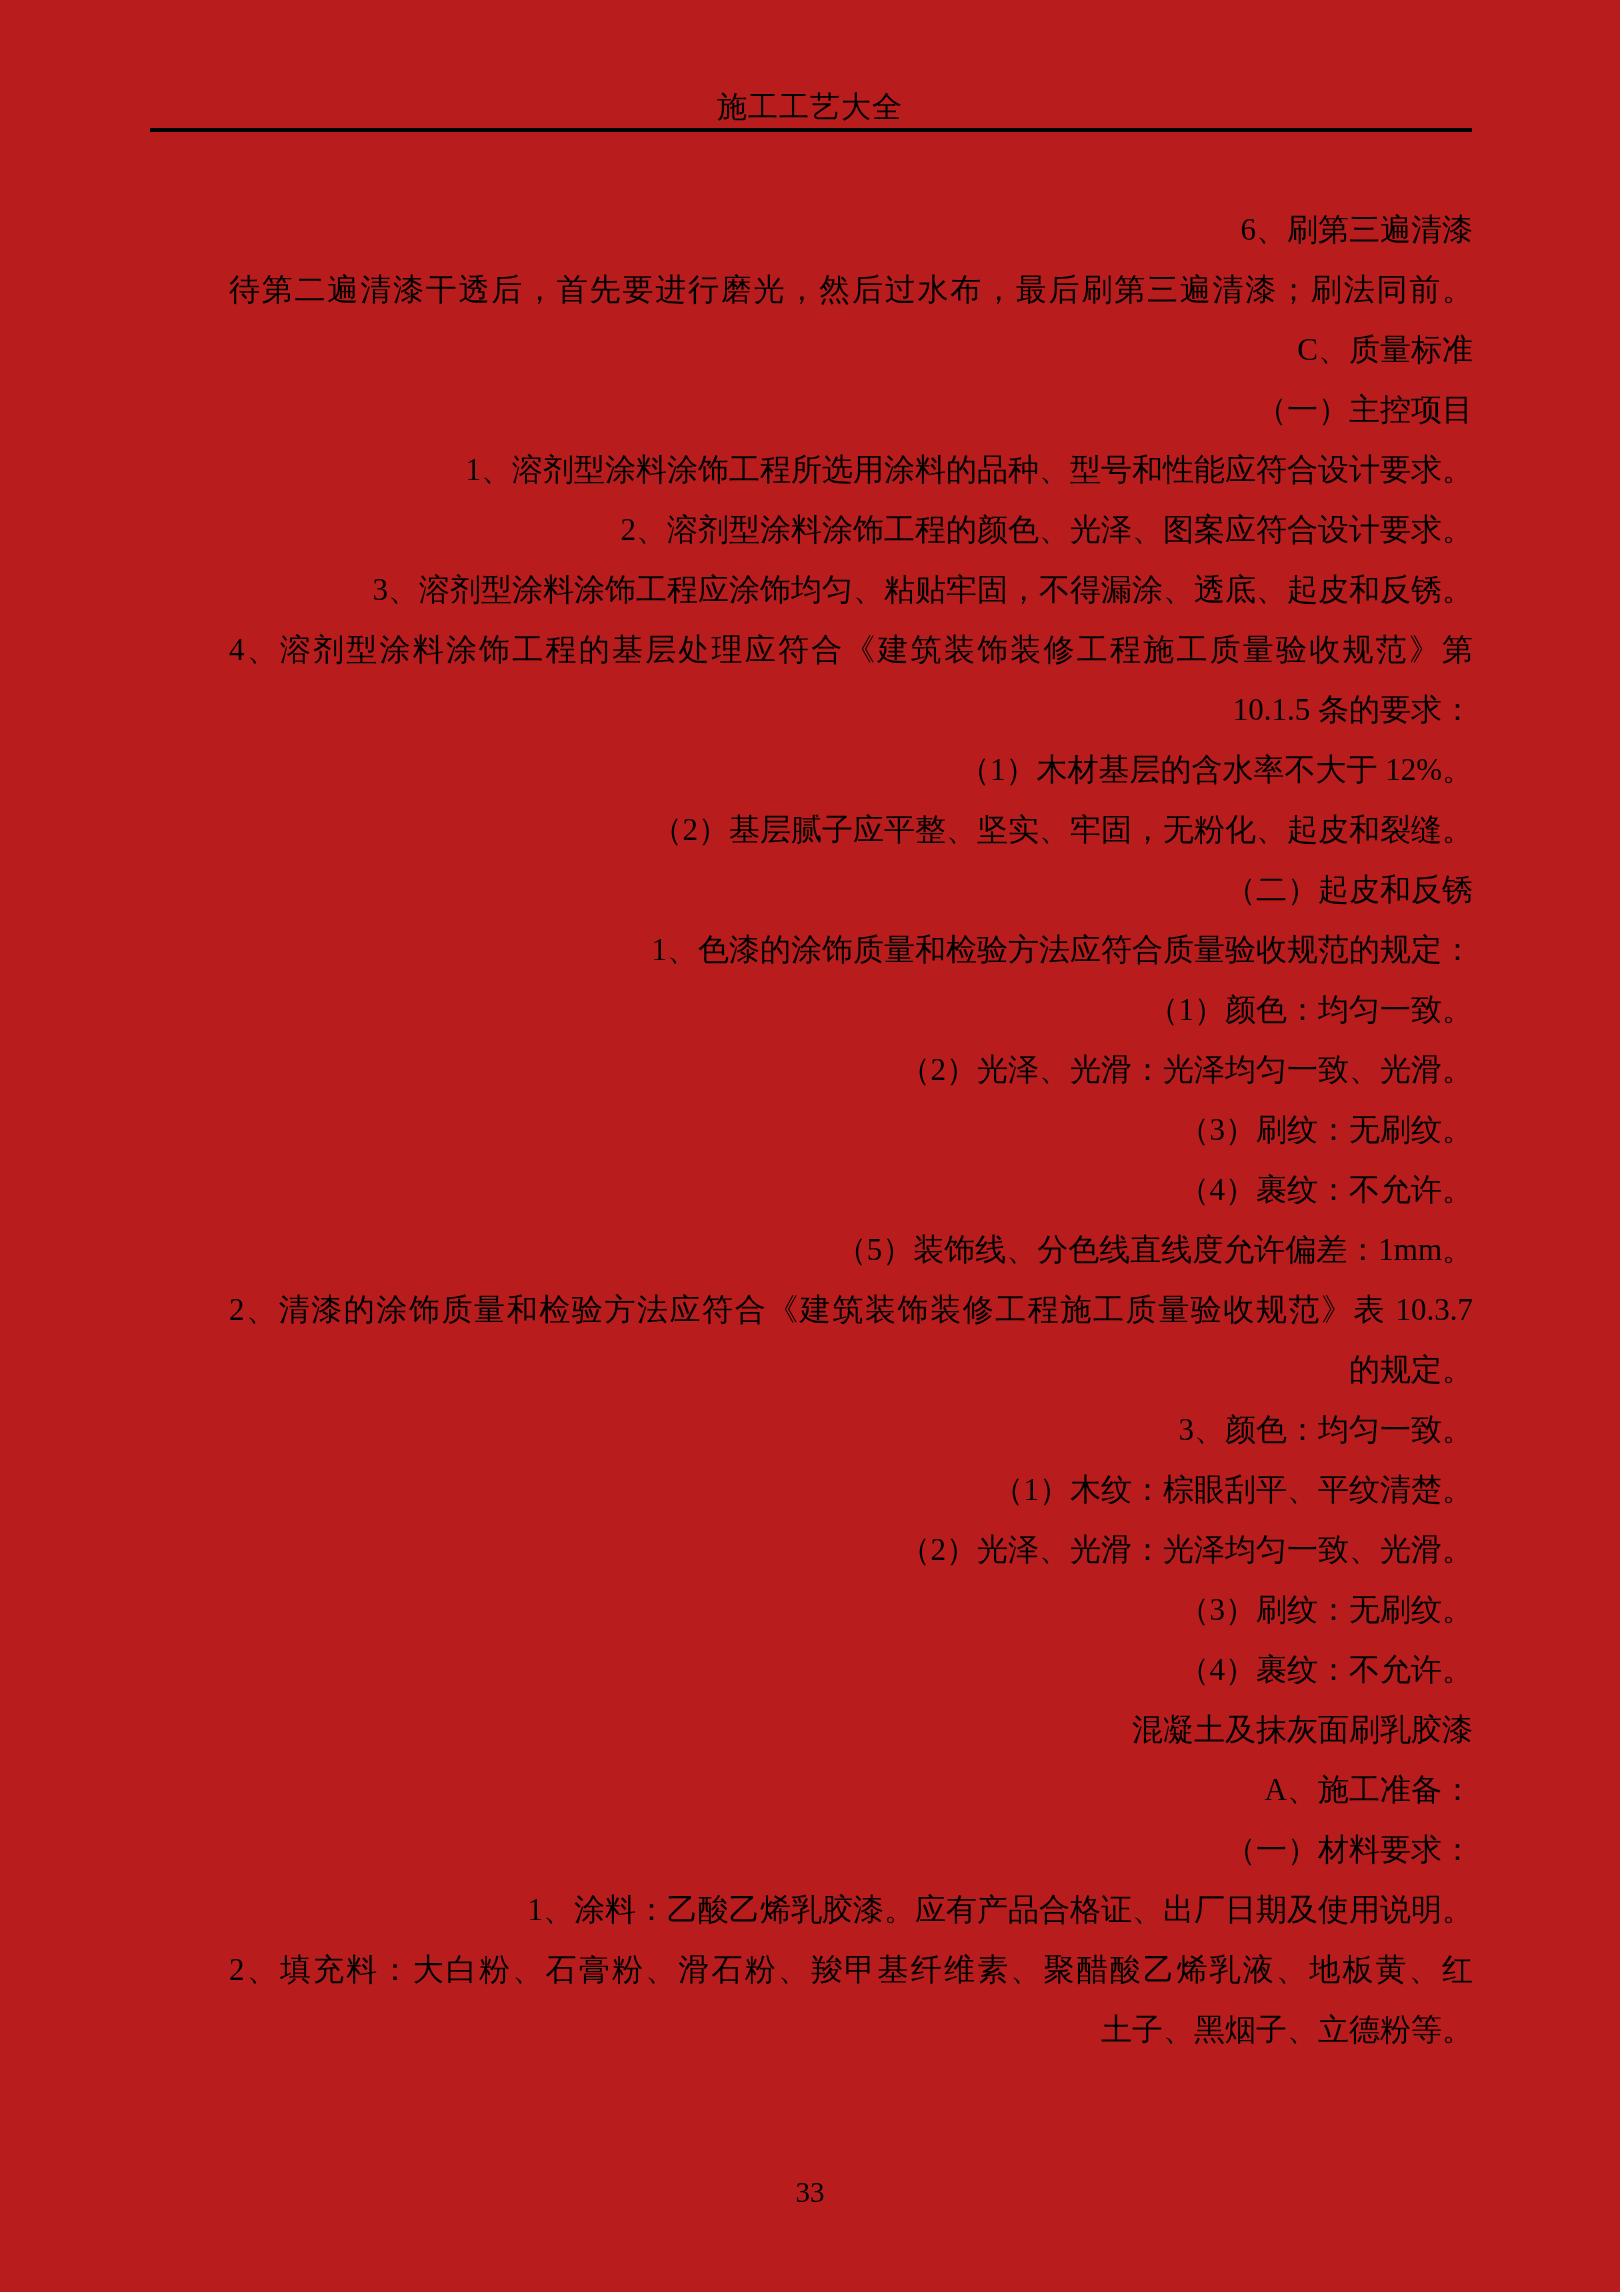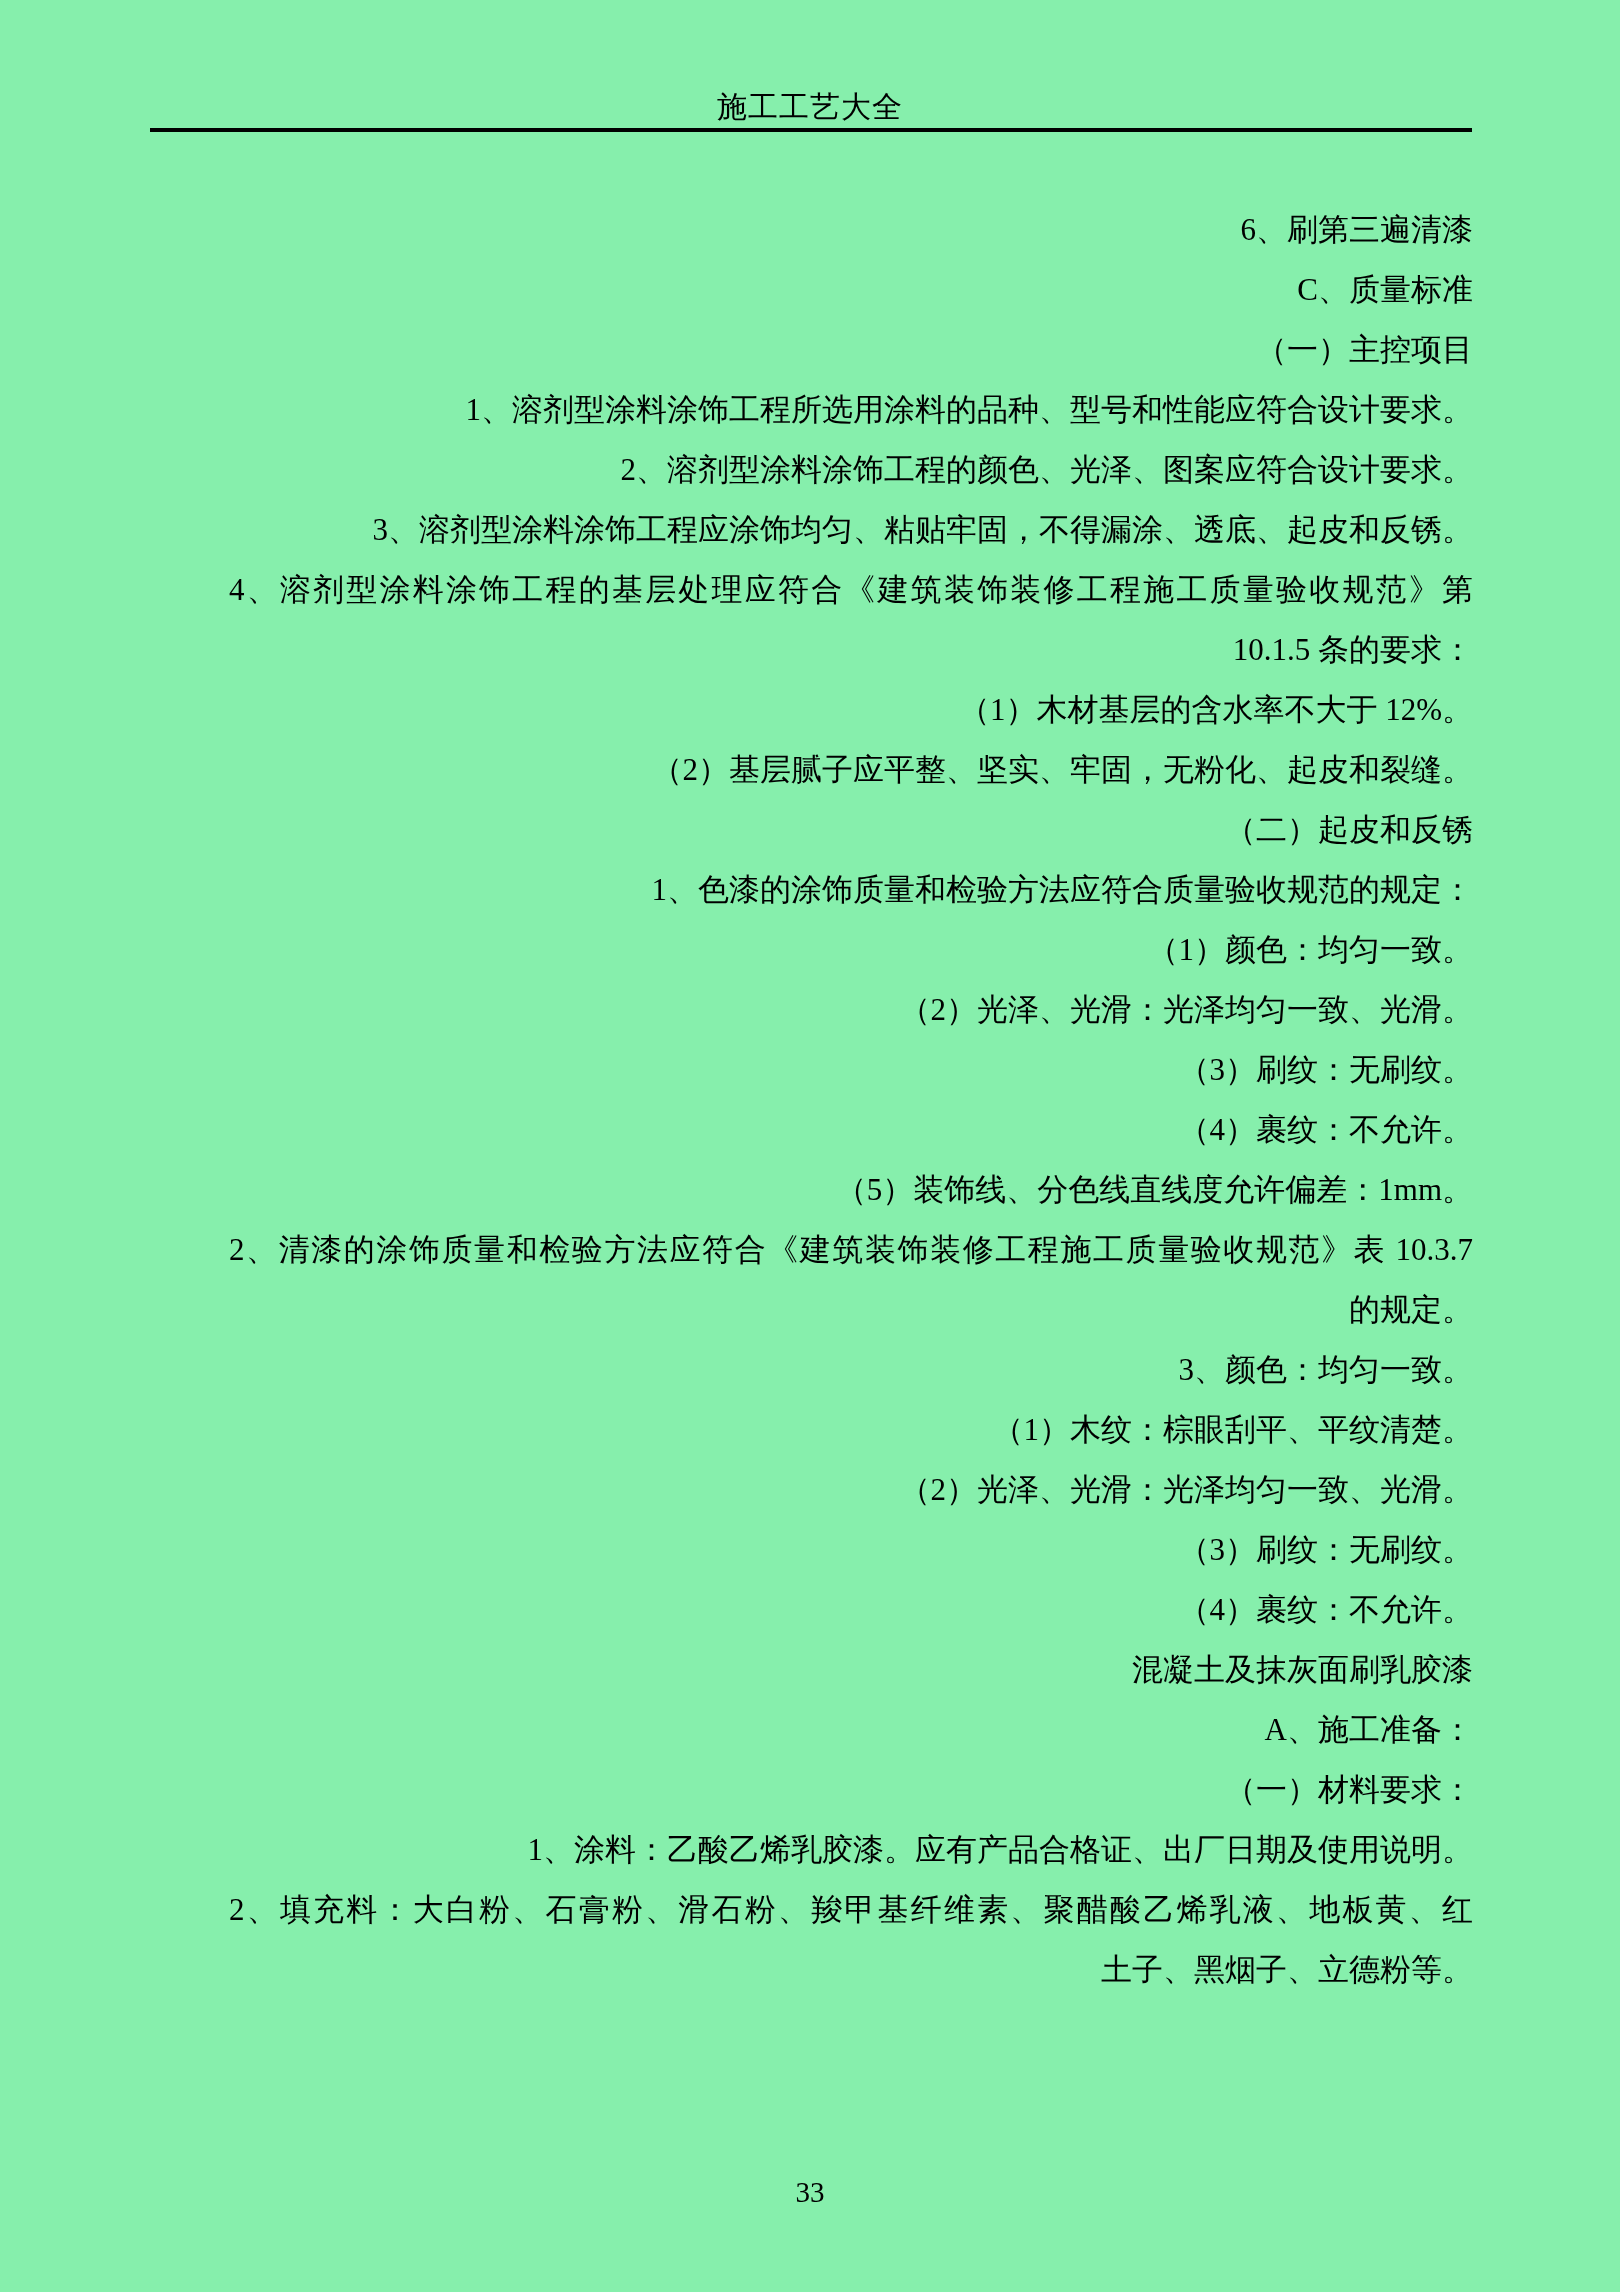--- a/index.html
+++ b/index.html
@@ -13,21 +13,21 @@
     position: relative;
     font-family: "Liberation Serif", "DejaVu Serif", serif;
     color: #000000;
     overflow: hidden;
   }
   .page {
     position: absolute;
     left: 0; top: 0;
     width: 1620px;
     height: 2293px;
-    background: #86efac;
+    background: #b91c1c;
     text-decoration: underline;
   }
   .doc-header {
     position: absolute;
     top: 88px;
     left: 0;
     width: 100%;
     text-align: center;
     font-size: 30px;
     line-height: 37px;
@@ -76,20 +76,21 @@
 <body>
 
 <div class="page">
 
   <div class="doc-header">施工工艺大全</div>
 
   <div class="header-rule"></div>
 
   <main class="doc-body">
       <div class="line indent">6、刷第三遍清漆</div>
+      <div class="line indent fill">待第二遍清漆干透后，首先要进行磨光，然后过水布，最后刷第三遍清漆；刷法同前。</div>
       <div class="line indent">C、质量标准</div>
       <div class="line indent">（一）主控项目</div>
       <div class="line indent">1、溶剂型涂料涂饰工程所选用涂料的品种、型号和性能应符合设计要求。</div>
       <div class="line indent">2、溶剂型涂料涂饰工程的颜色、光泽、图案应符合设计要求。</div>
       <div class="line indent">3、溶剂型涂料涂饰工程应涂饰均匀、粘贴牢固，不得漏涂、透底、起皮和反锈。</div>
       <div class="line indent fill">4、溶剂型涂料涂饰工程的基层处理应符合《建筑装饰装修工程施工质量验收规范》第</div>
       <div class="line">10.1.5 条的要求：</div>
       <div class="line indent">（1）木材基层的含水率不大于 12%。</div>
       <div class="line indent">（2）基层腻子应平整、坚实、牢固，无粉化、起皮和裂缝。</div>
       <div class="line indent">（二）起皮和反锈</div>

